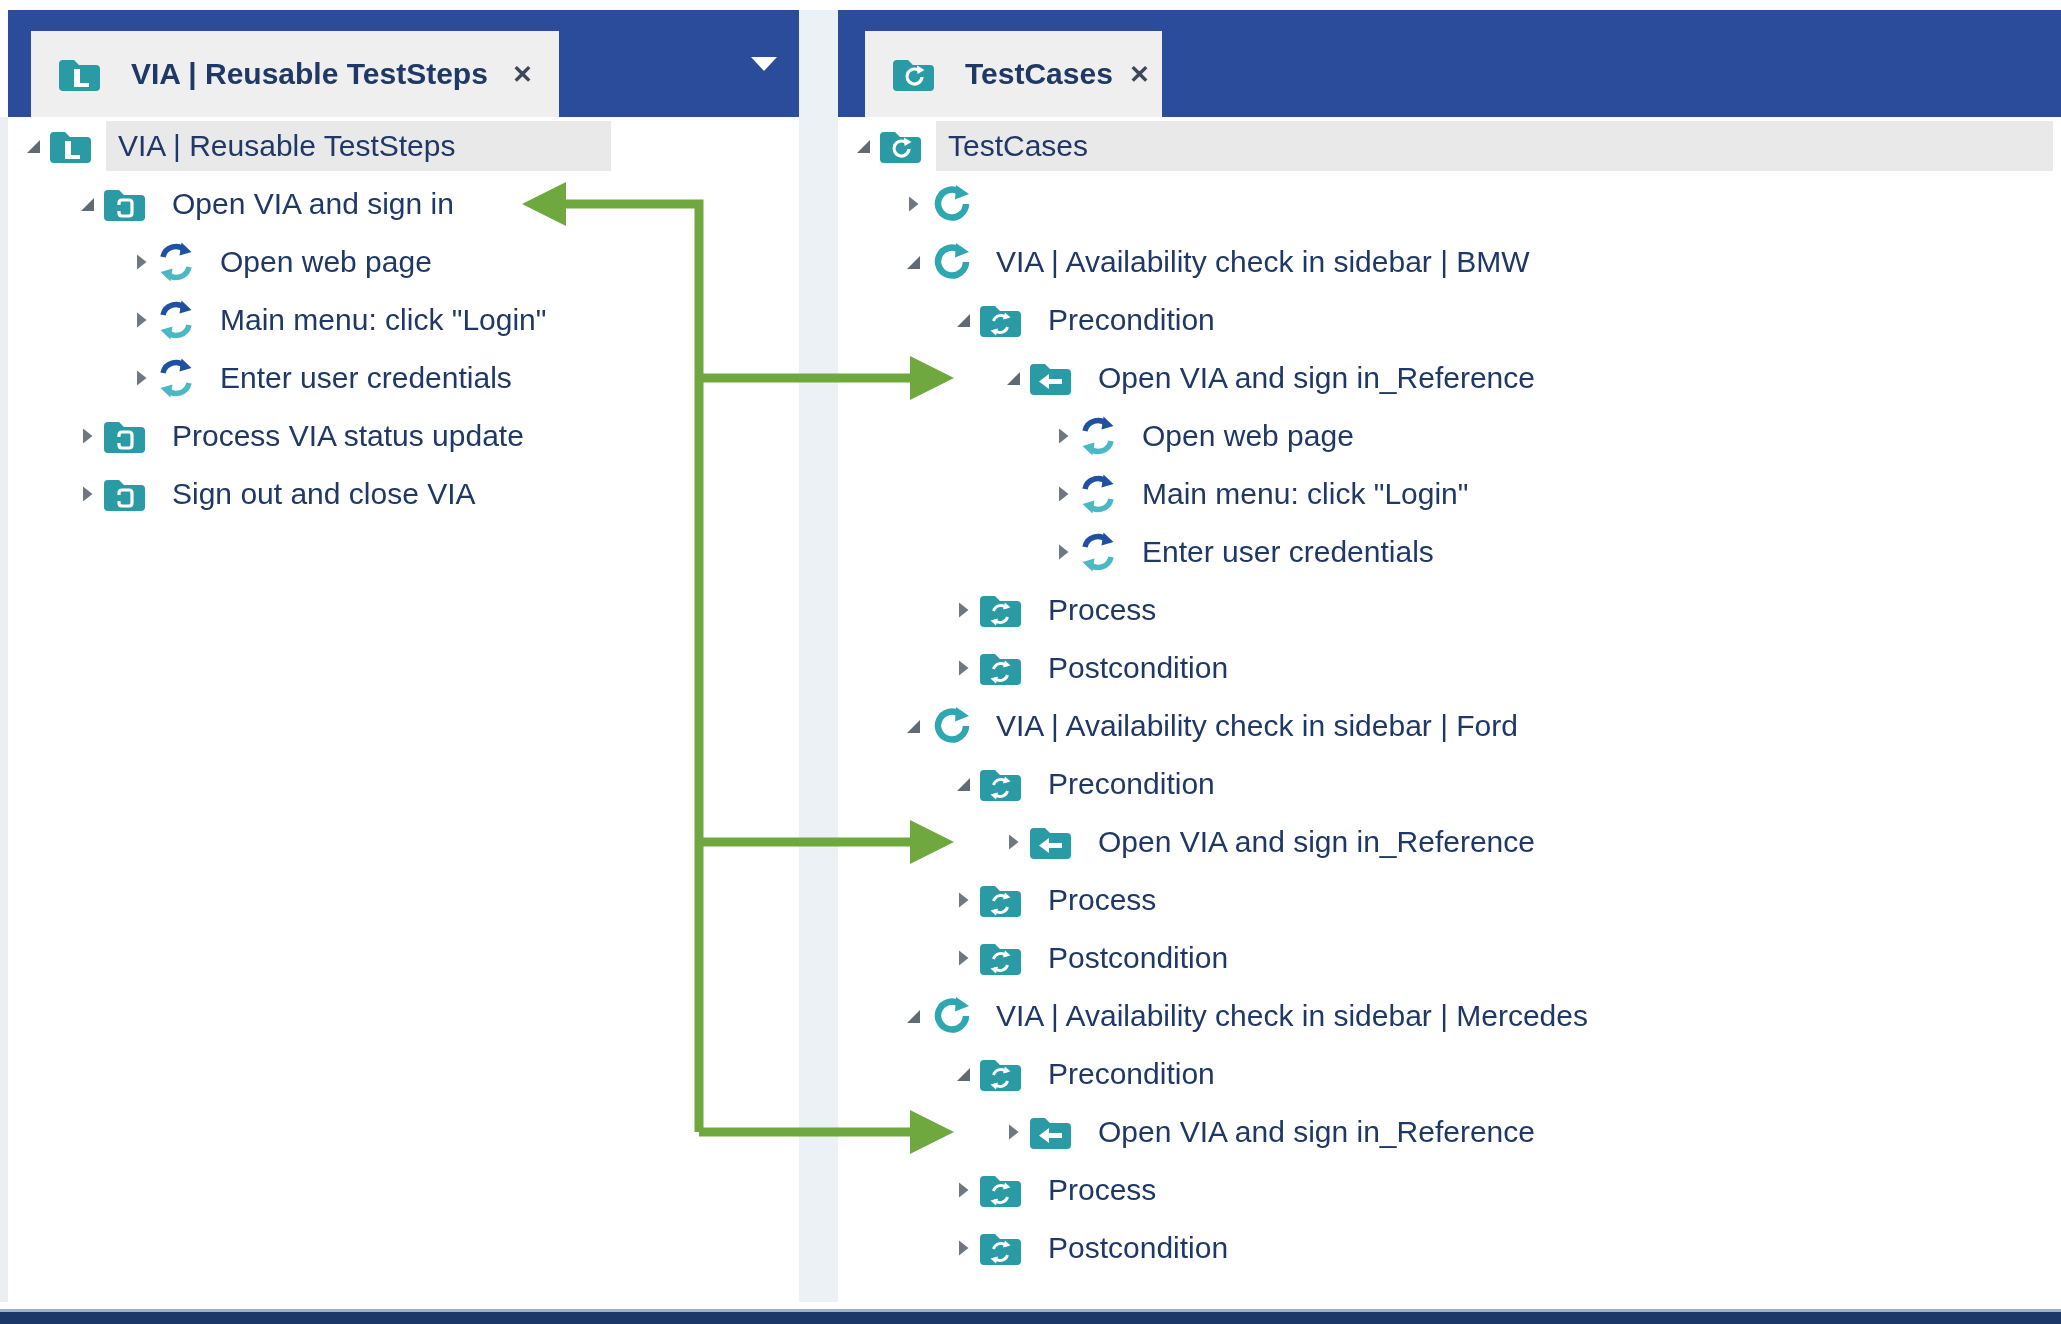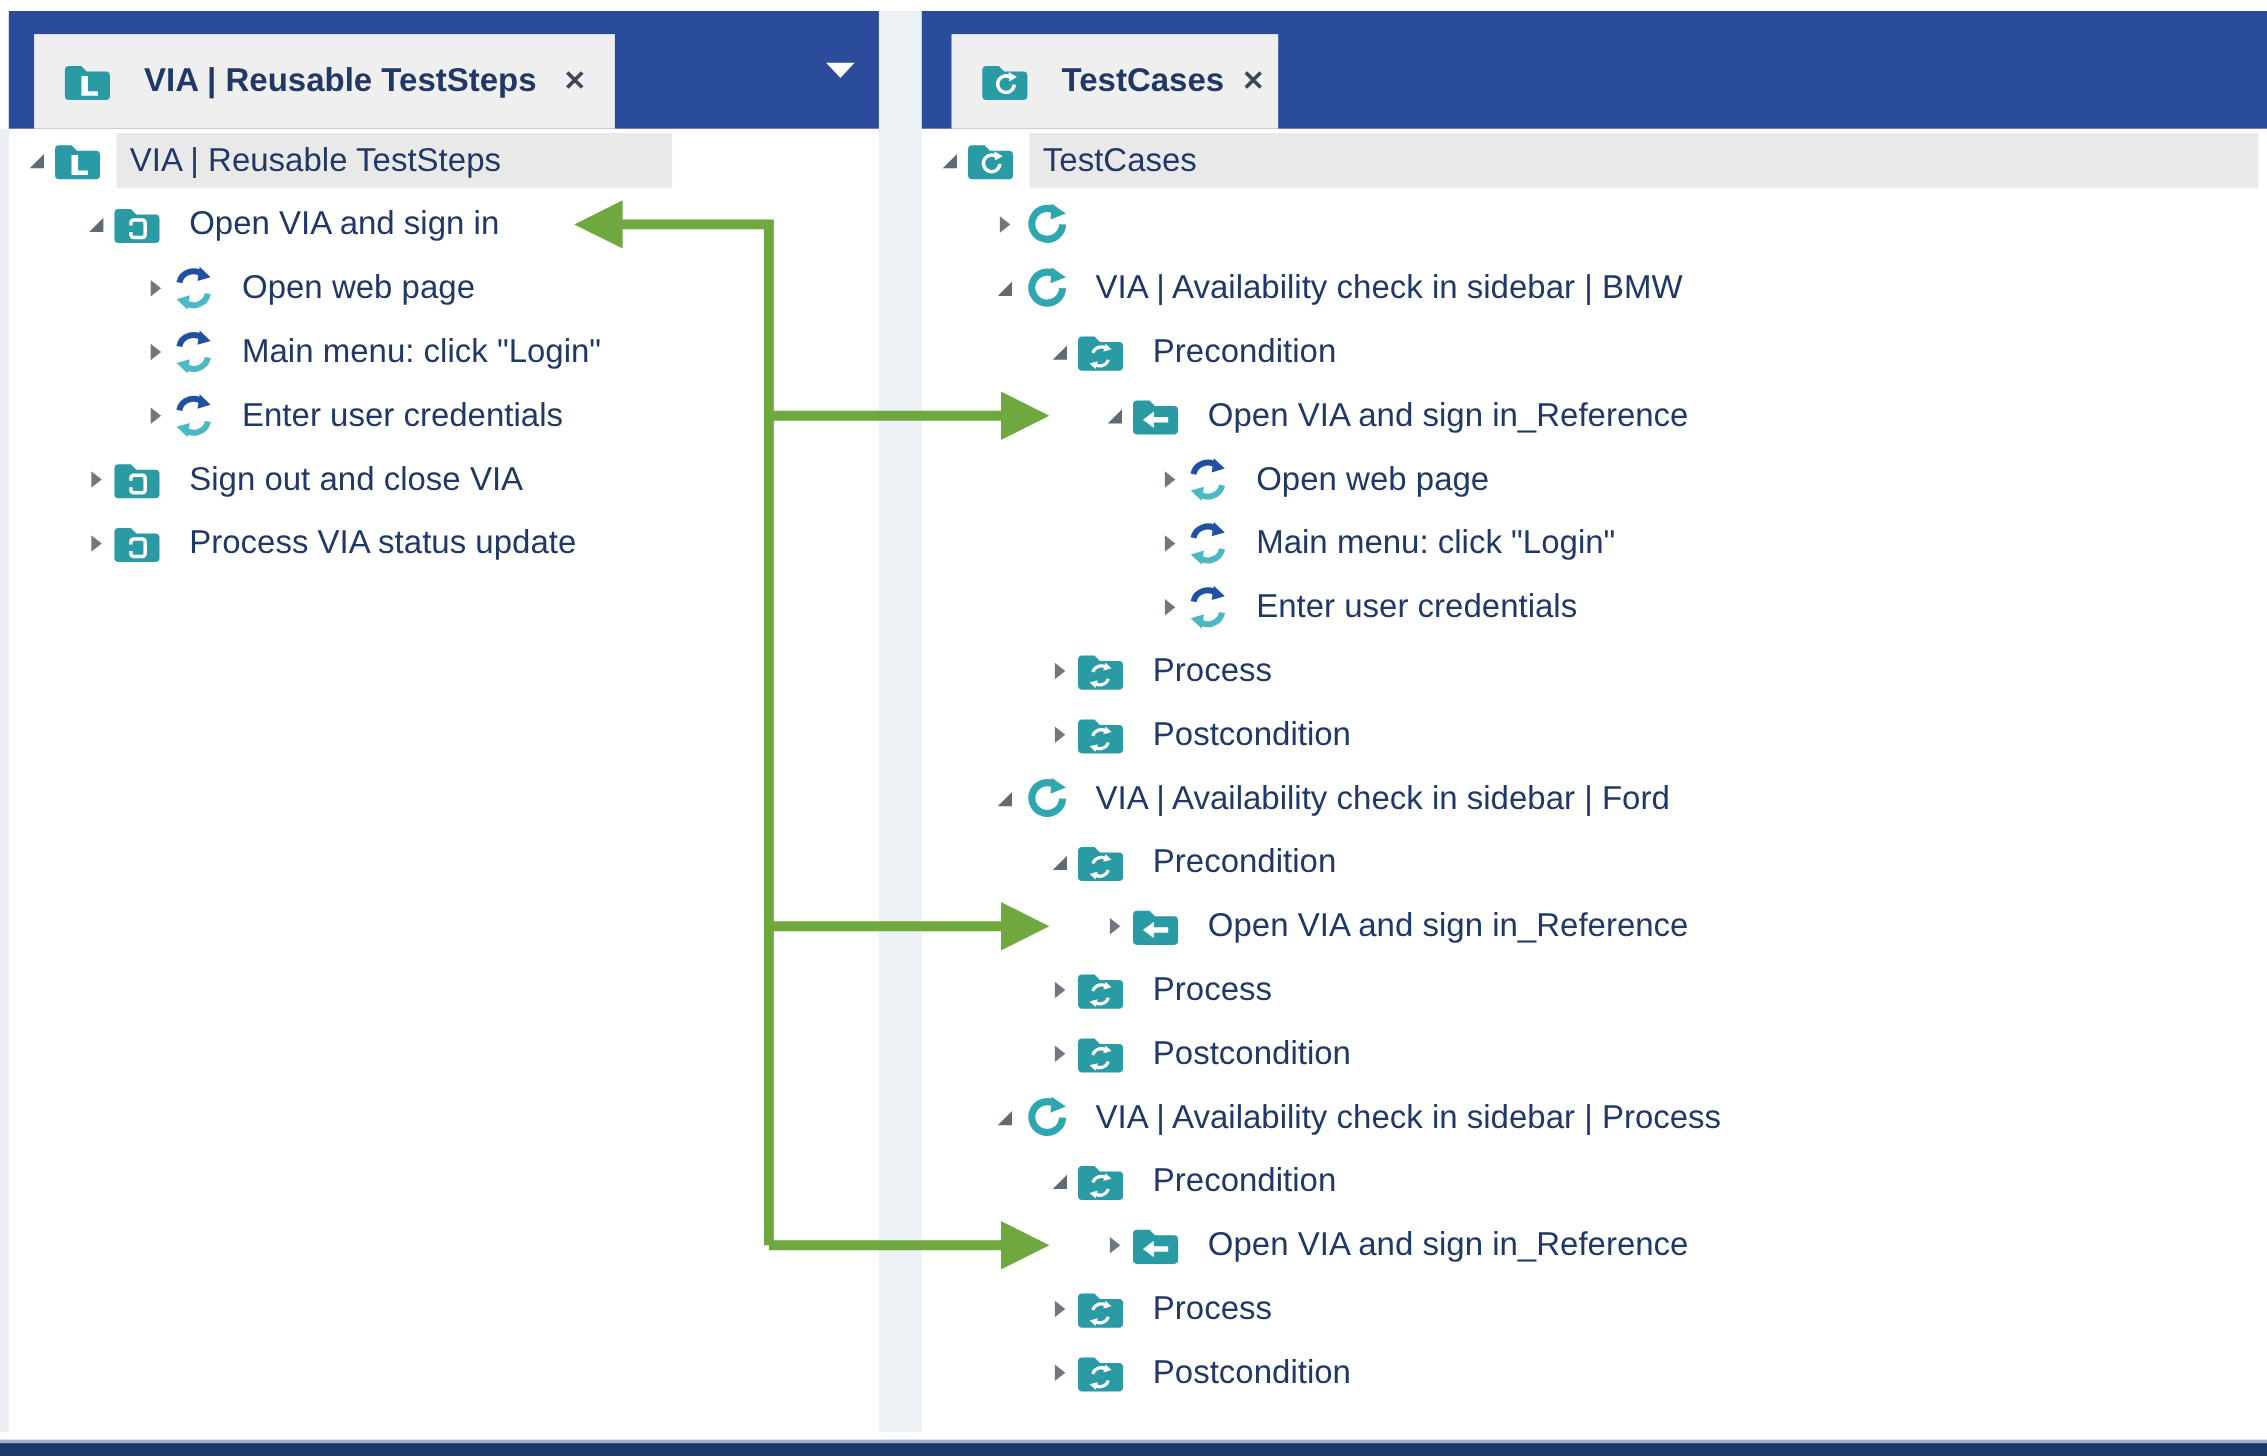--- a/index.html
+++ b/index.html
@@ -169,37 +169,37 @@
           <polygon points="5,1.5 5,16.5 14.5,9" fill="#6F7880"></polygon>
         </svg>
       </div>
       <div class="row-body">
         <span class="node-icon">
           <svg width="46" height="40" viewBox="0 0 46 40">
             <path d="M2 10 Q2 6 6 6 h11 l5 5 h17 Q43 11 43 15 v18 Q43 37 39 37 H6 Q2 37 2 33 Z" fill="#2A9AA5"></path>
             <path d="M17 21 V19 Q17 16 20 16 H27 Q30 16 30 19 V29 Q30 32 27 32 H20 Q17 32 17 29 V27" stroke="#fff" stroke-width="3.2" fill="none"></path>
           </svg>
         </span>
+        <span class="node-label">Process VIA status update</span>
+      </div>
+    </div>
+    <div class="row" style="padding-left: 68px;">
+      <div class="expander">
+        <svg width="18" height="18" viewBox="0 0 18 18">
+          <polygon points="5,1.5 5,16.5 14.5,9" fill="#6F7880"></polygon>
+        </svg>
+      </div>
+      <div class="row-body">
+        <span class="node-icon">
+          <svg width="46" height="40" viewBox="0 0 46 40">
+            <path d="M2 10 Q2 6 6 6 h11 l5 5 h17 Q43 11 43 15 v18 Q43 37 39 37 H6 Q2 37 2 33 Z" fill="#2A9AA5"></path>
+            <path d="M17 21 V19 Q17 16 20 16 H27 Q30 16 30 19 V29 Q30 32 27 32 H20 Q17 32 17 29 V27" stroke="#fff" stroke-width="3.2" fill="none"></path>
+          </svg>
+        </span>
         <span class="node-label">Sign out and close VIA</span>
-      </div>
-    </div>
-    <div class="row" style="padding-left: 68px;">
-      <div class="expander">
-        <svg width="18" height="18" viewBox="0 0 18 18">
-          <polygon points="5,1.5 5,16.5 14.5,9" fill="#6F7880"></polygon>
-        </svg>
-      </div>
-      <div class="row-body">
-        <span class="node-icon">
-          <svg width="46" height="40" viewBox="0 0 46 40">
-            <path d="M2 10 Q2 6 6 6 h11 l5 5 h17 Q43 11 43 15 v18 Q43 37 39 37 H6 Q2 37 2 33 Z" fill="#2A9AA5"></path>
-            <path d="M17 21 V19 Q17 16 20 16 H27 Q30 16 30 19 V29 Q30 32 27 32 H20 Q17 32 17 29 V27" stroke="#fff" stroke-width="3.2" fill="none"></path>
-          </svg>
-        </span>
-        <span class="node-label">Process VIA status update</span>
       </div>
     </div>
   </div>
 <div class="tree" id="right-tree">
     <div class="row selected" style="padding-left: 14px;">
       <div class="expander">
         <svg width="18" height="18" viewBox="0 0 18 18">
           <polygon points="16,3 16,16 3,16" fill="#5F6A72"></polygon>
         </svg>
       </div>
@@ -467,21 +467,21 @@
           <polygon points="16,3 16,16 3,16" fill="#5F6A72"></polygon>
         </svg>
       </div>
       <div class="row-body">
         <span class="node-icon">
           <svg width="44" height="44" viewBox="0 0 44 44">
             <path d="M32 10 A14 14 0 1 0 38 22" stroke="#2FA7B1" stroke-width="6.5" fill="none"></path>
             <path d="M28 3 l13 9 -14 5.5 Z" fill="#2FA7B1"></path>
           </svg>
         </span>
-        <span class="node-label">VIA | Availability check in sidebar | Process</span>
+        <span class="node-label">VIA | Availability check in sidebar | Mercedes</span>
       </div>
     </div>
     <div class="row" style="padding-left: 114px;">
       <div class="expander">
         <svg width="18" height="18" viewBox="0 0 18 18">
           <polygon points="16,3 16,16 3,16" fill="#5F6A72"></polygon>
         </svg>
       </div>
       <div class="row-body">
         <span class="node-icon">

